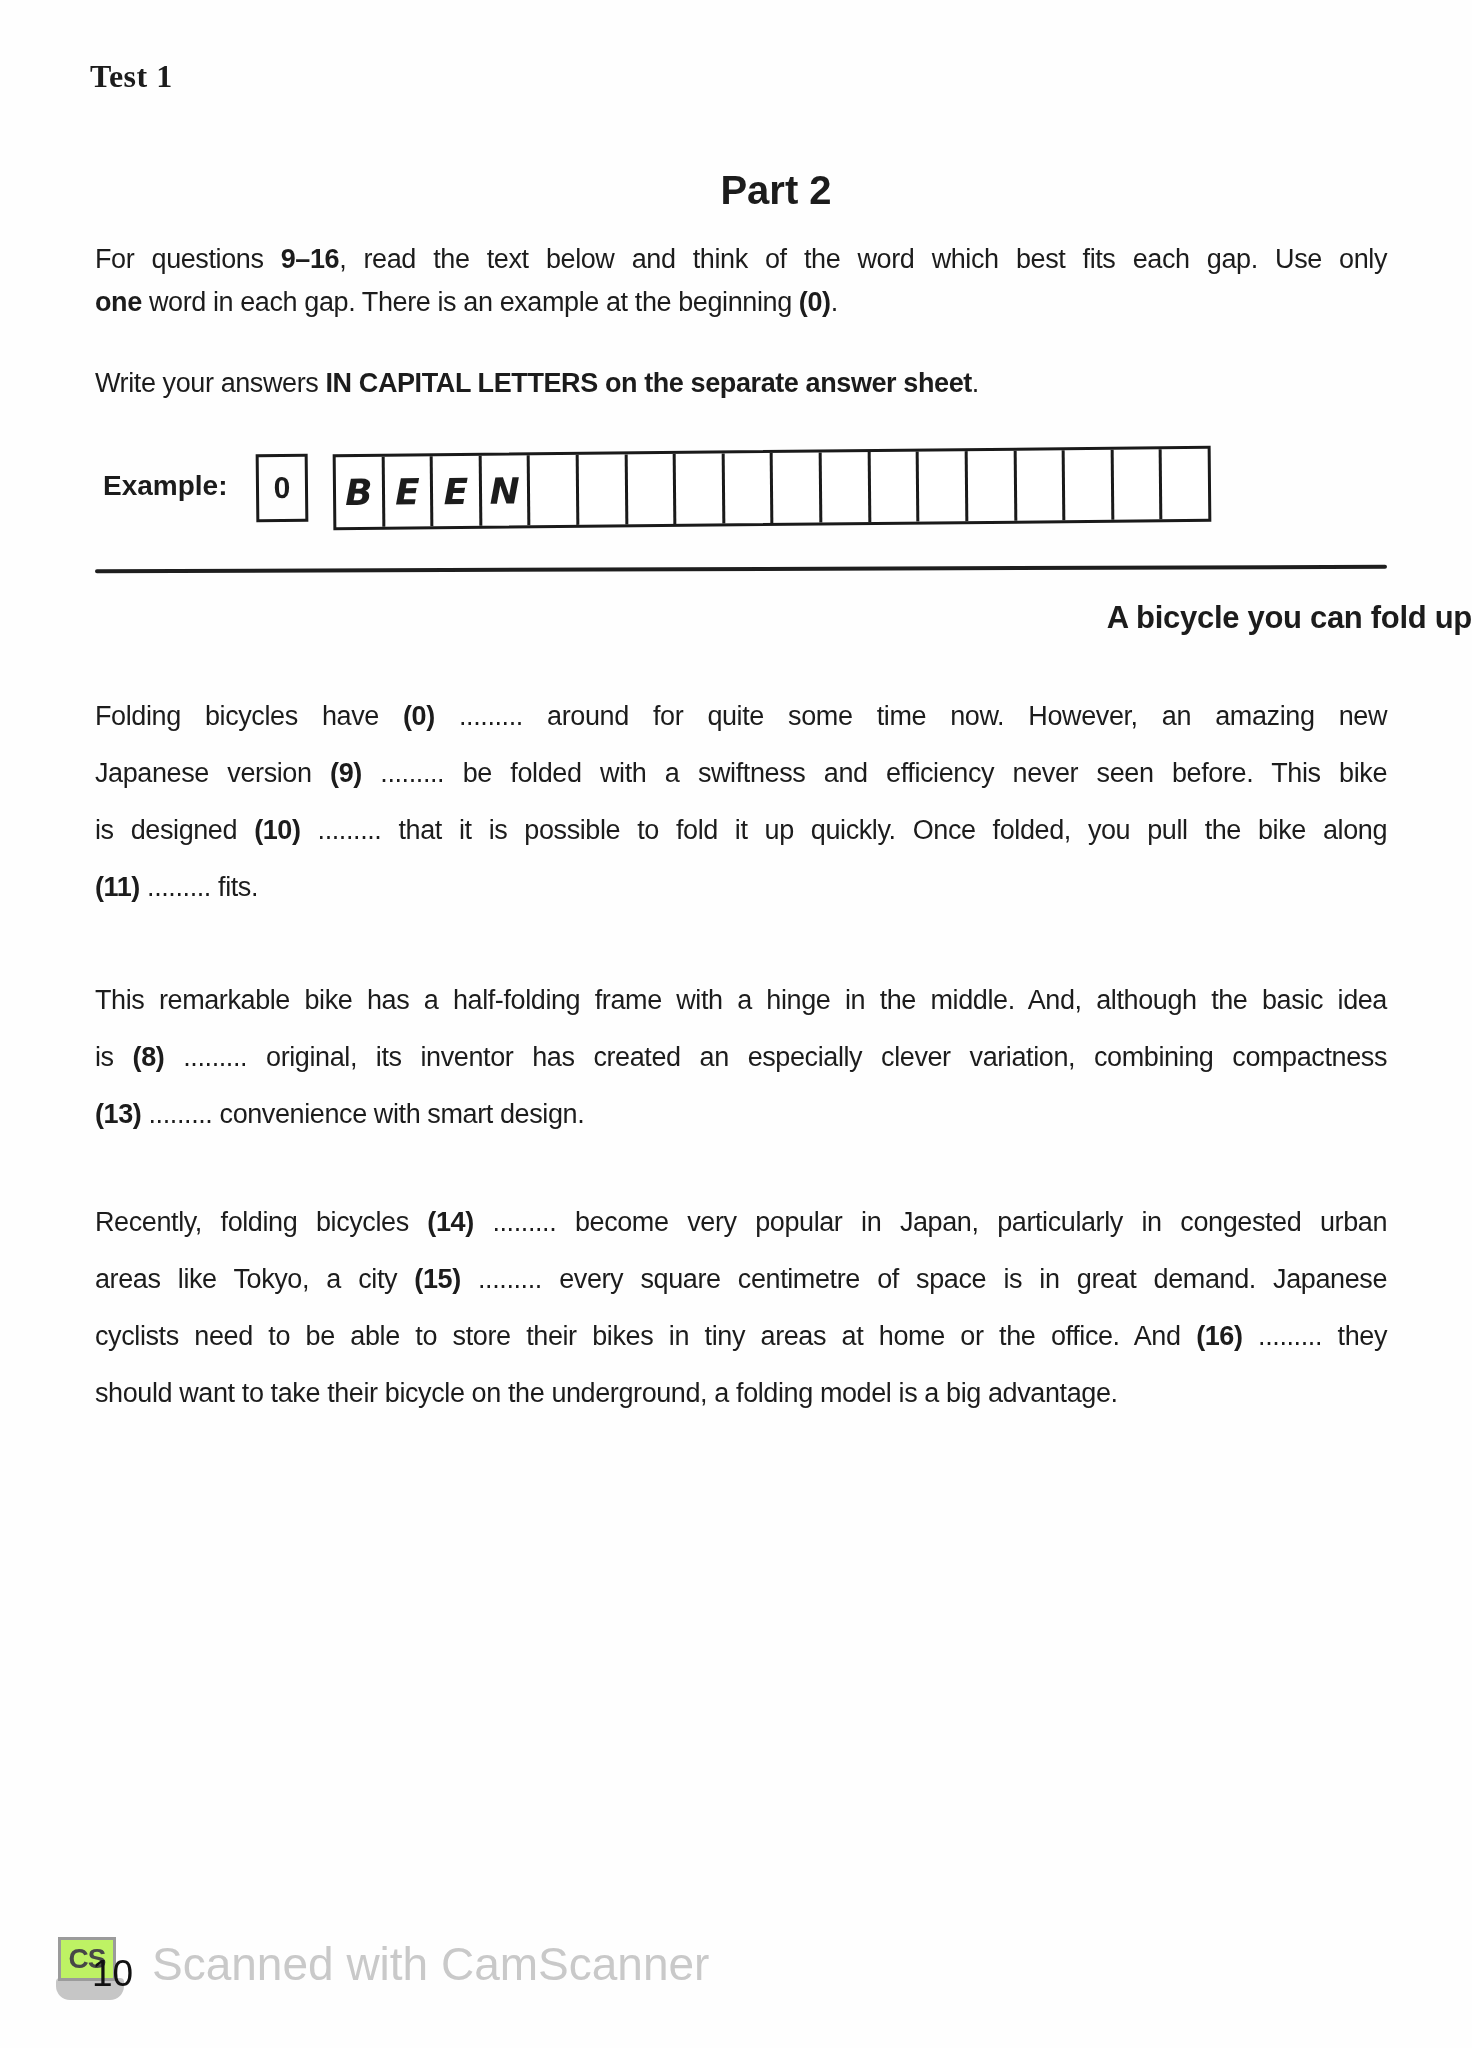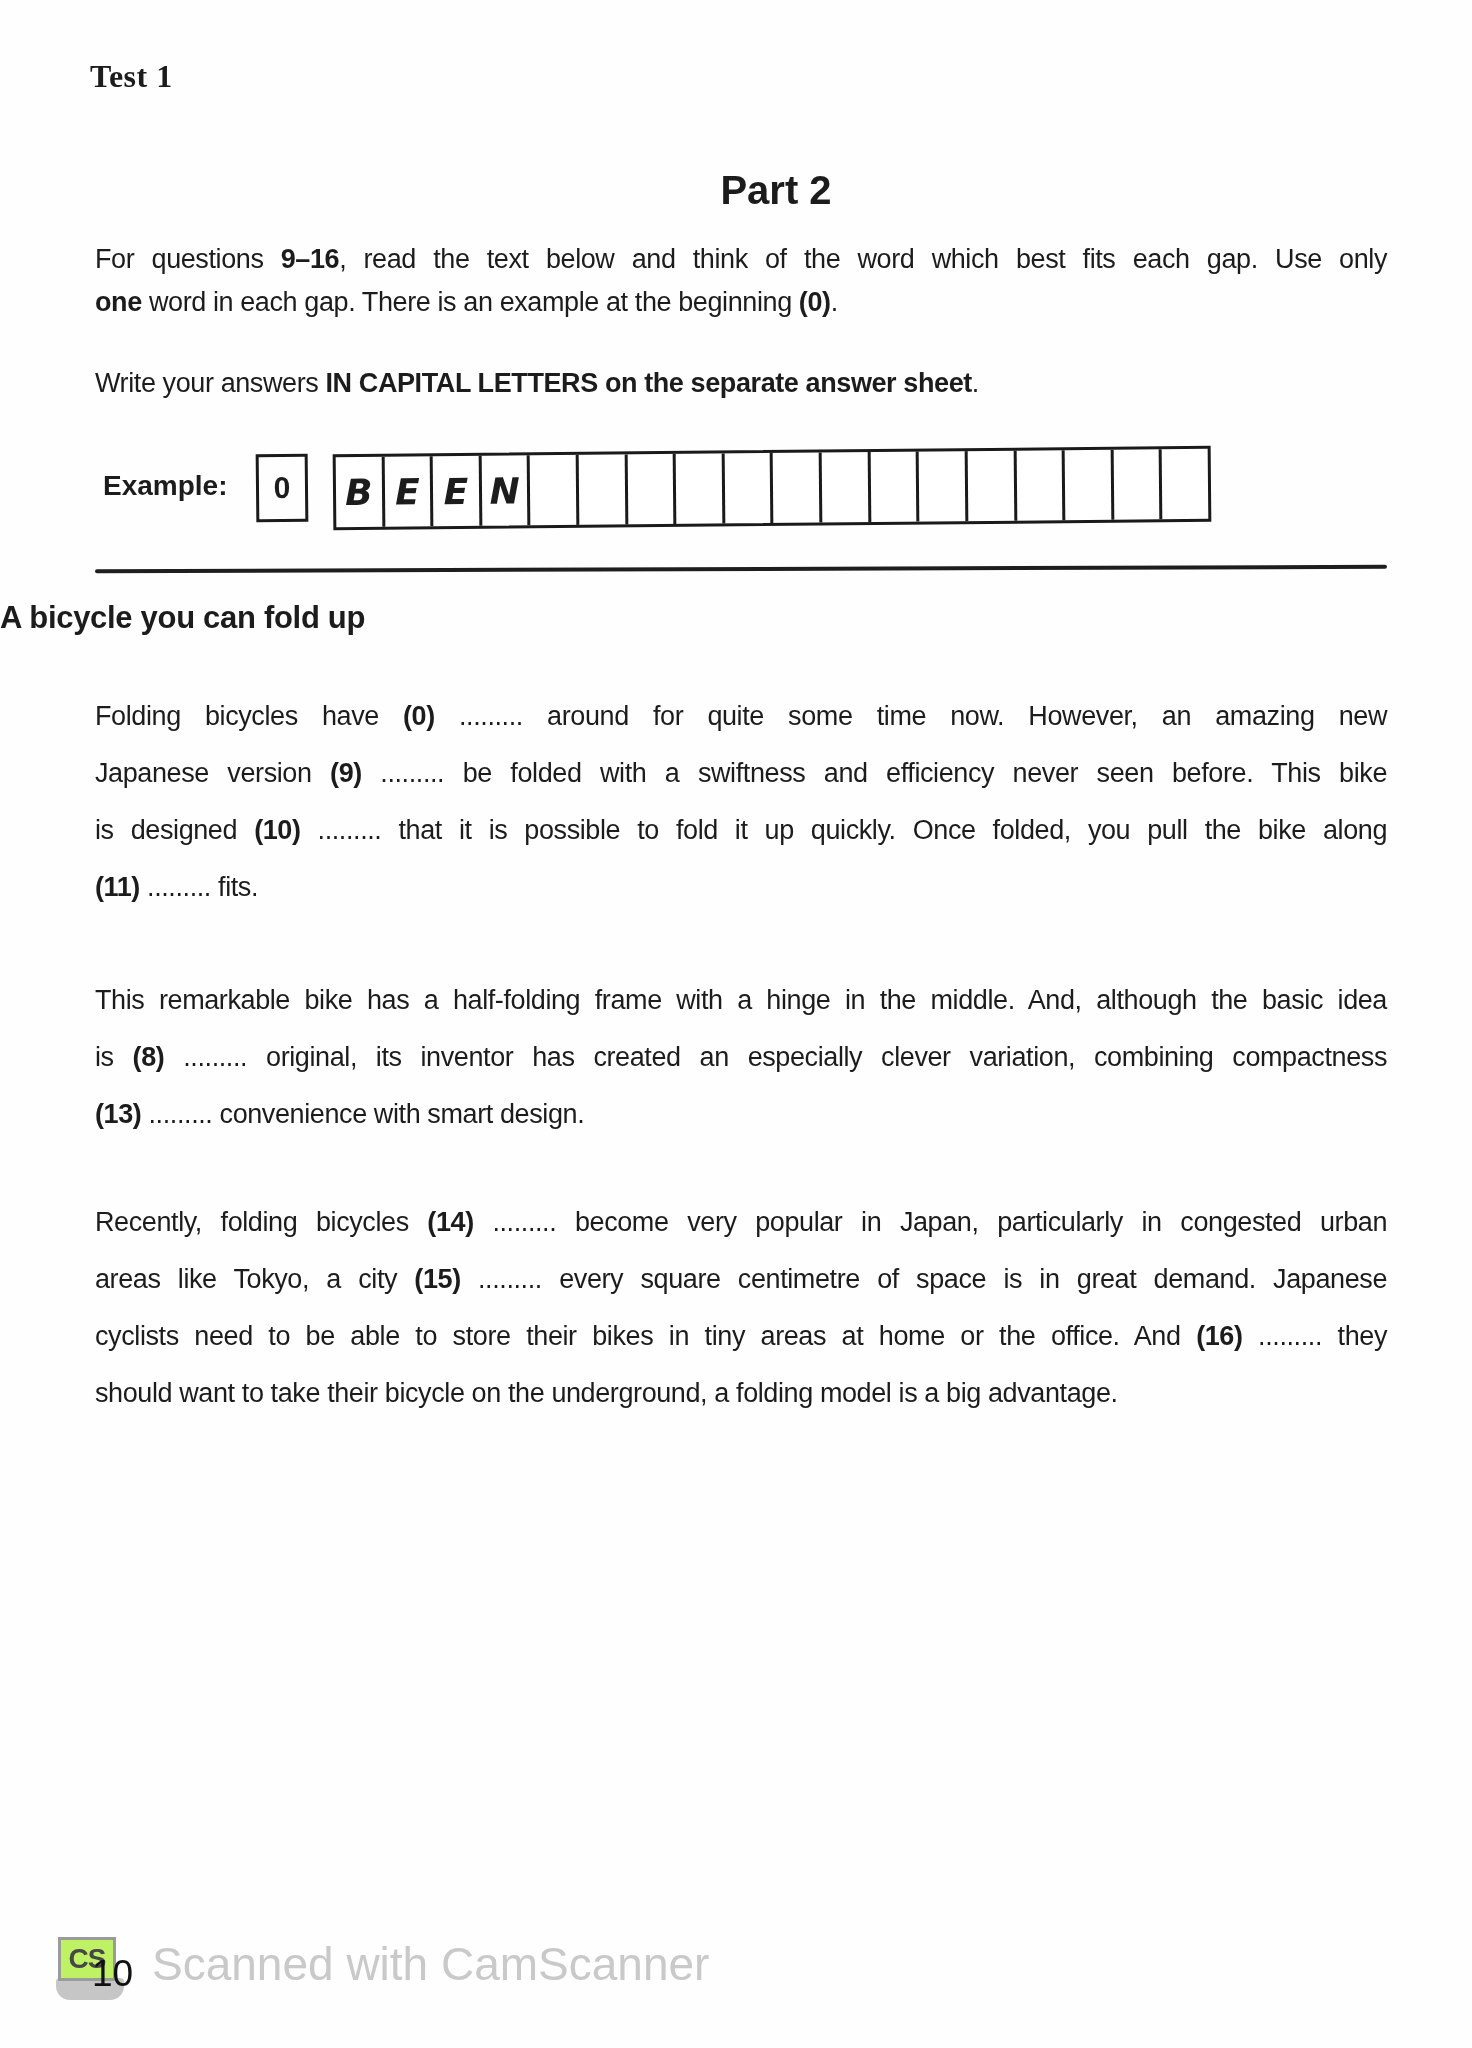--- a/index.html
+++ b/index.html
@@ -44,21 +44,21 @@
     flex:1;border-right:3px solid #1a1a1a;display:flex;
     align-items:center;justify-content:center;
     font-family:"DejaVu Sans",sans-serif;font-style:italic;font-weight:700;font-size:36px;
   }
   .cell:last-child{border-right:none;}
   .divider{
     position:absolute;left:95px;top:567px;width:1292px;height:4px;background:#1e1e1e;
     transform:rotate(-.2deg);border-radius:2px;
   }
   .passage-title{
-    position:absolute;left:0;top:600px;width:100%;text-align:left;
+    position:absolute;left:0;top:600px;width:100%;text-align:right;
     font-weight:700;font-size:31px;letter-spacing:-.3px;
   }
   .passage{position:absolute;left:95px;width:1292px;line-height:57px;}
   #para-0{top:688px;}
   #para-1{top:972px;}
   #para-2{top:1194px;}
   .footer{position:absolute;left:0;top:1935px;width:1472px;height:80px;padding-left:33px;}
   .page-number{
     position:absolute;left:92px;top:18px;font-size:37px;font-weight:400;color:#111;
     z-index:3;

